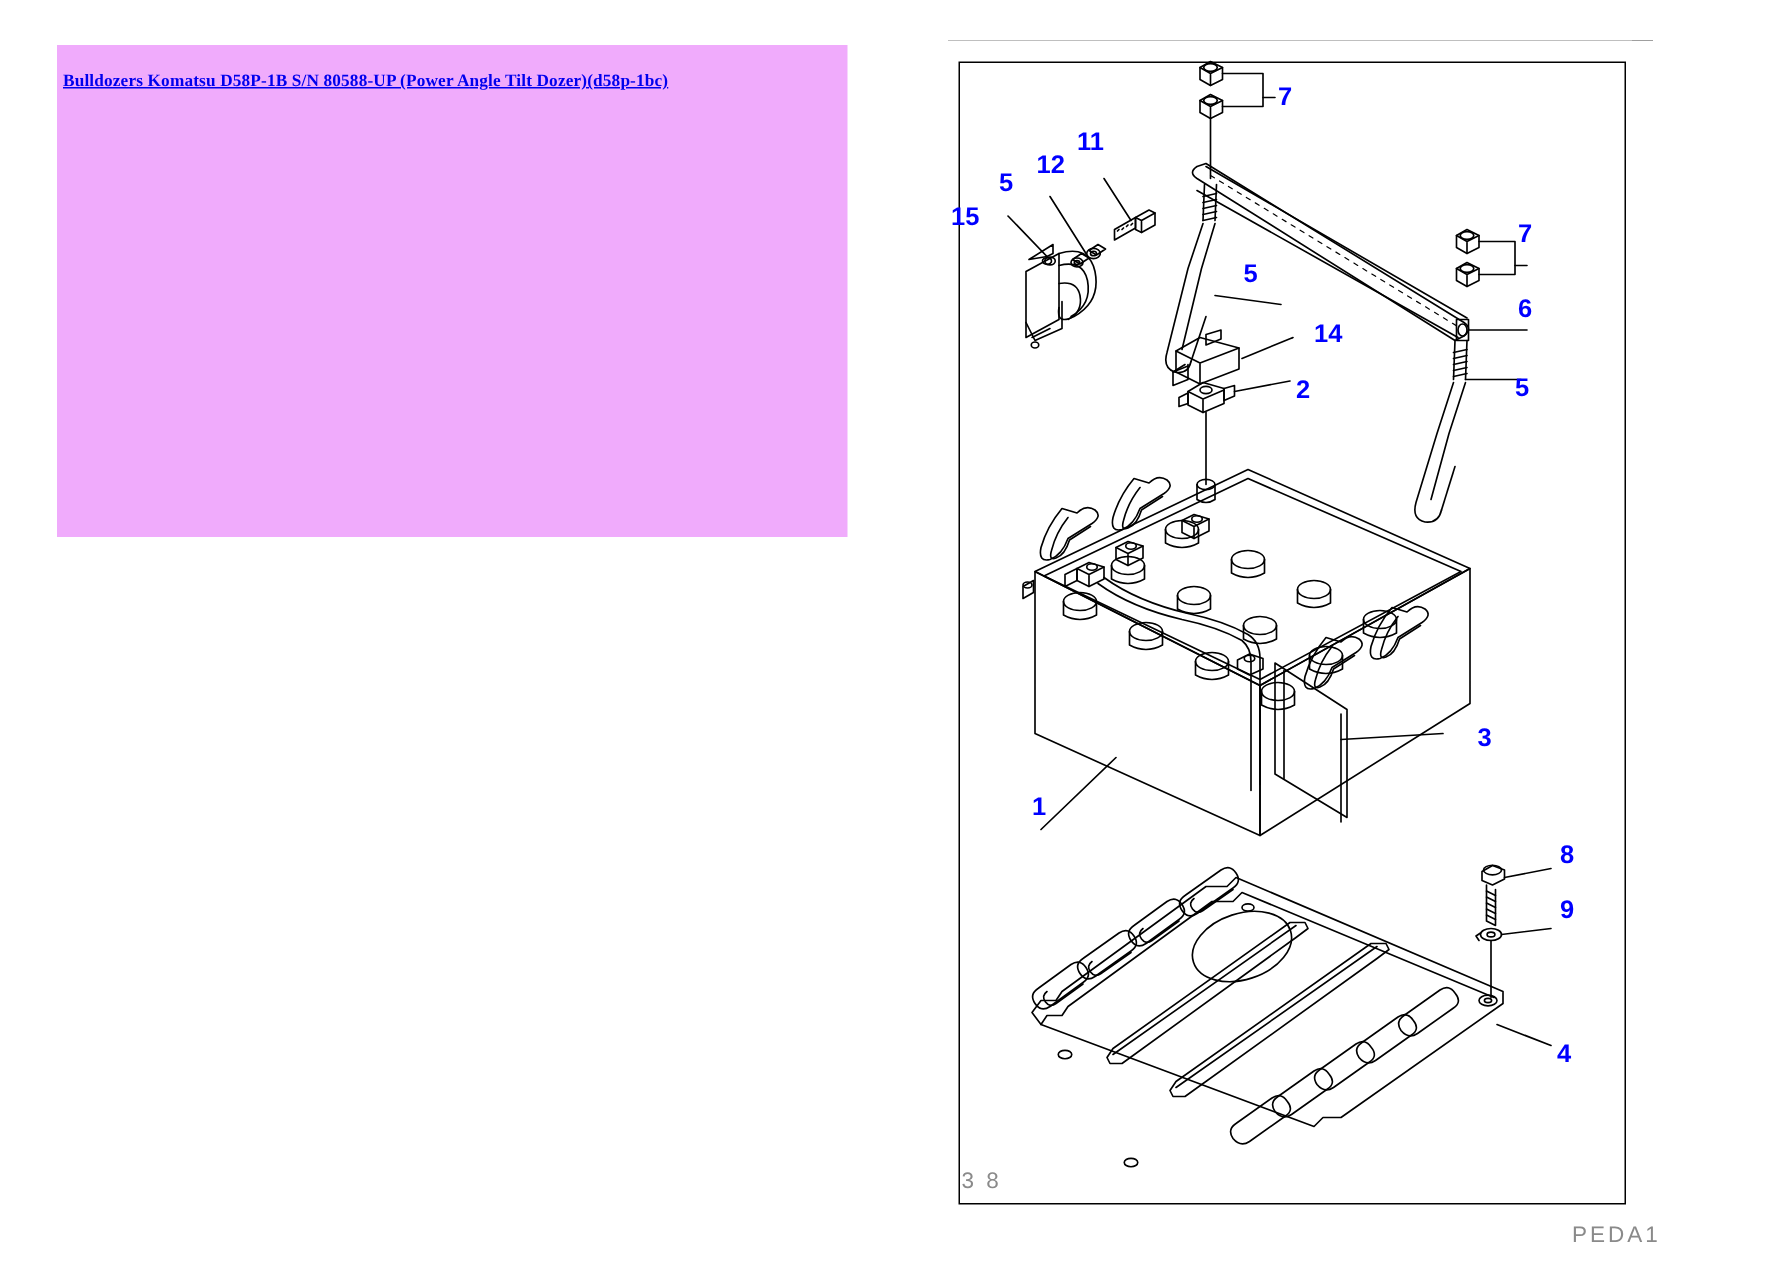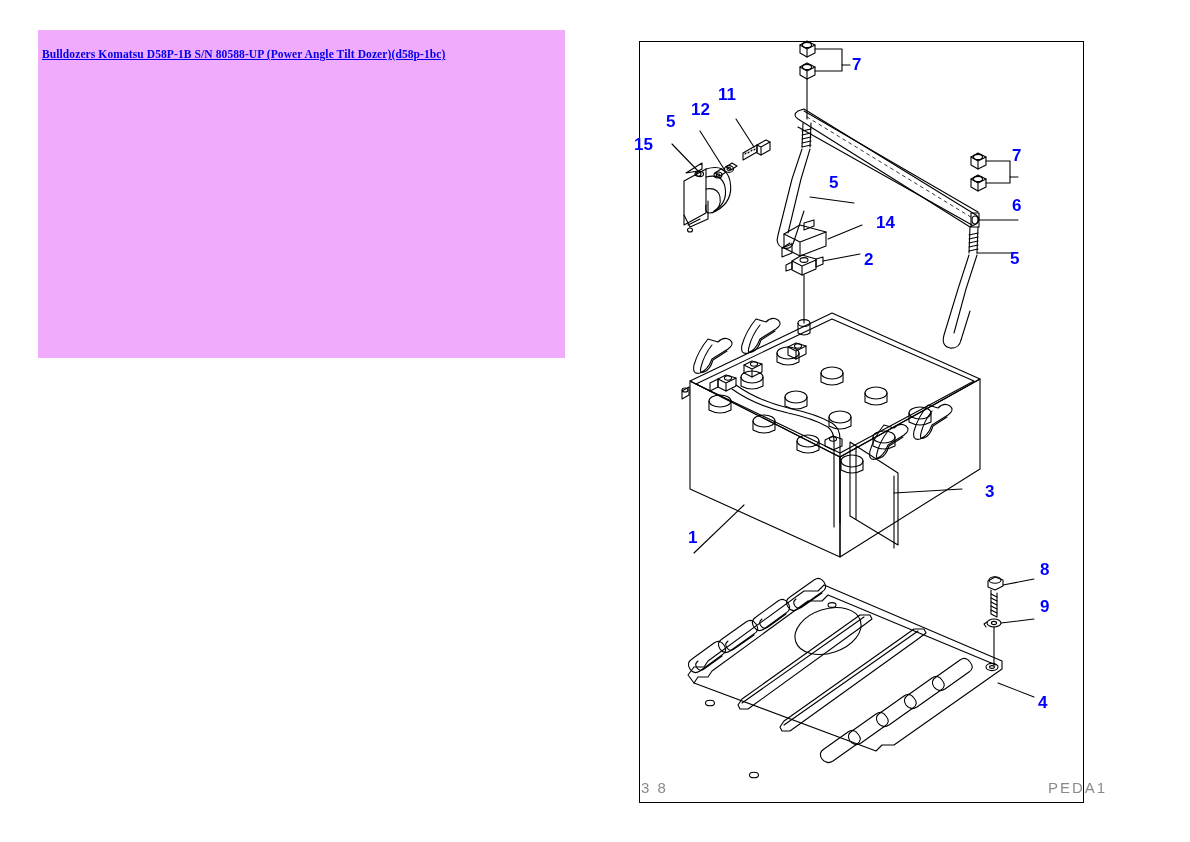--- a/index.html
+++ b/index.html
@@ -115,21 +115,21 @@
   
   .footer-mark {
     position: absolute;
     font-family: "Liberation Sans", sans-serif;
     font-size: 15px;
     color: #8a8a8a;
     letter-spacing: 2px;
     white-space: nowrap;
   }
   #page-number { left: 641px; top: 779px; }
-  #figure-code { left: 1032px; top: 779px; padding-left: 16px; }
+  #figure-code { left: 1032px; top: 815px; padding-left: 16px; }
 </style>
 </head>
 <body>
 
 <div id="root">
 
   <div id="left-panel">
     <a id="doc-title-link" href="#">Bulldozers Komatsu D58P-1B S/N 80588-UP (Power Angle Tilt Dozer)(d58p-1bc)</a>
   </div>
 

